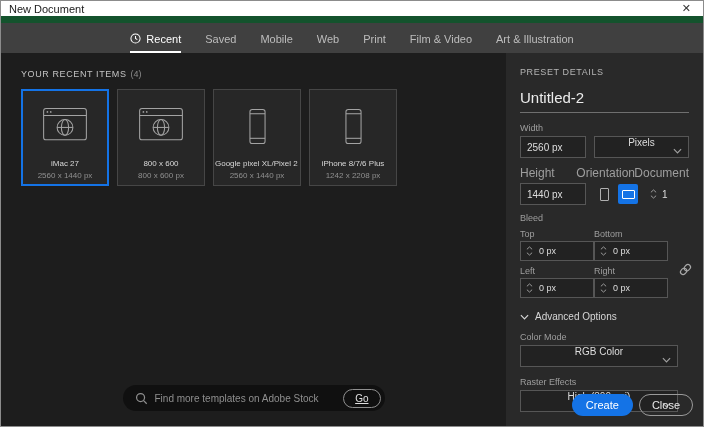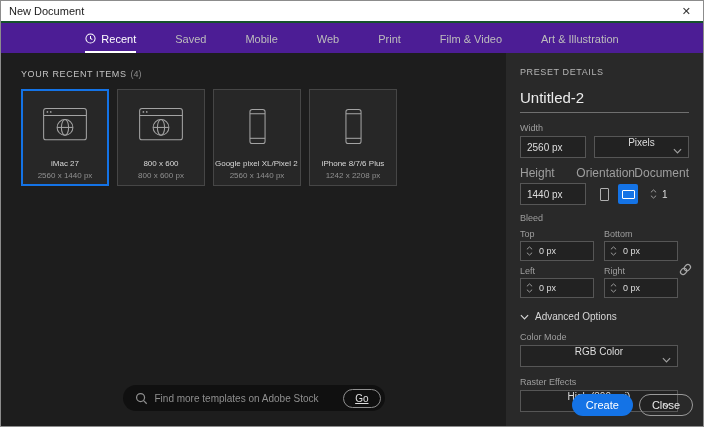--- a/index.html
+++ b/index.html
@@ -1,25 +1,25 @@
 <!DOCTYPE html>
 <html><head>
 <meta charset="utf-8">
 <style>
   * { margin:0; padding:0; box-sizing:border-box; }
   html,body { background:#ffffff; font-family:"Liberation Sans", sans-serif; }
   .window { position:relative; width:704px; height:427px; border:1px solid #8c8c8c; background:#1e1e1e; overflow:hidden; }
 
   
-  .titlebar { height:22px; background:#ffffff; border-bottom:2px solid #14532d; display:flex; align-items:center; padding:0 8px; }
+  .titlebar { height:22px; background:#ffffff; border-bottom:7px solid #14532d; display:flex; align-items:center; padding:0 8px; }
   .titlebar .title { font-size:11px; color:#1a1a1a; flex:1; }
   .titlebar .close { font-size:11px; color:#333; padding:0 4px; cursor:default; }
 
   
-  .tabbar { position:absolute; top:22px; left:0; right:0; height:30px; background:#4c1d95; display:flex; justify-content:center; gap:39px; }
+  .tabbar { position:absolute; top:22px; left:0; right:0; height:30px; background:#404040; display:flex; justify-content:center; gap:24px; }
   .tab { display:flex; align-items:center; height:100%; font-size:11px; color:#bdbdbd; padding-top:1px; }
   .tab.active { color:#ffffff; border-bottom:2px solid #ffffff; padding-top:3px; }
   .tab .clock { margin-right:5px; display:inline-flex; }
 
   
   .main { position:absolute; top:52px; left:0; right:0; bottom:0; display:flex; }
   .left { position:relative; width:507px; background:#1d1d1d; }
   .right { position:relative; width:197px; background:#292929; padding:12px 14px; }
 
   
@@ -53,21 +53,21 @@
   .labels3 .l1 { width:74px; } .labels3 .l2 { width:58px; }
   .orient { display:flex; margin-left:8px; gap:4px; }
   .orient .obtn { width:20px; height:20px; border-radius:2px; display:flex; align-items:center; justify-content:center; }
   .orient .obtn.sel { background:#1473e6; }
   .orient .port { width:9px; height:13px; border:1px solid #b0b0b0; border-radius:1px; }
   .orient .land { width:13px; height:9px; border:1px solid #ffffff; border-radius:1px; }
   .stepper { display:flex; flex-direction:column; justify-content:center; gap:2px; }
   .artboards { display:flex; align-items:center; margin-left:12px; }
   .artboards .val { font-size:10px; color:#dddddd; margin-left:5px; }
   .bleed-wrap { position:relative; }
-  .bleed-grid { display:grid; grid-template-columns:74px 74px; column-gap:10px; }
+  .bleed-grid { display:grid; grid-template-columns:74px 74px; }
   .bleed-input { height:20px; background:#222222; border:1px solid #565656; display:flex; align-items:center; padding:0 5px; margin-bottom:2px; }
   .bleed-input .val { font-size:9px; color:#dddddd; margin-left:6px; }
   .bleed-lbl { font-size:9px; color:#9e9e9e; margin:3px 0 2px; }
   .link-icon { position:absolute; right:-4px; top:36px; }
   .advanced { display:flex; align-items:center; margin-top:11px; }
   .advanced span.txt { font-size:10px; color:#d6d6d6; margin-left:6px; }
   .dd { width:158px; }
   .preview-lbl { font-size:10px; color:#b5b5b5; margin-top:15px; }
   .footer { position:absolute; right:10px; bottom:10px; display:flex; gap:6px; }
   .btn-create { background:#1473e6; color:#ffffff; border:0; font-size:11px; padding:5px 14px; border-radius:13px; font-family:"Liberation Sans", sans-serif; }

